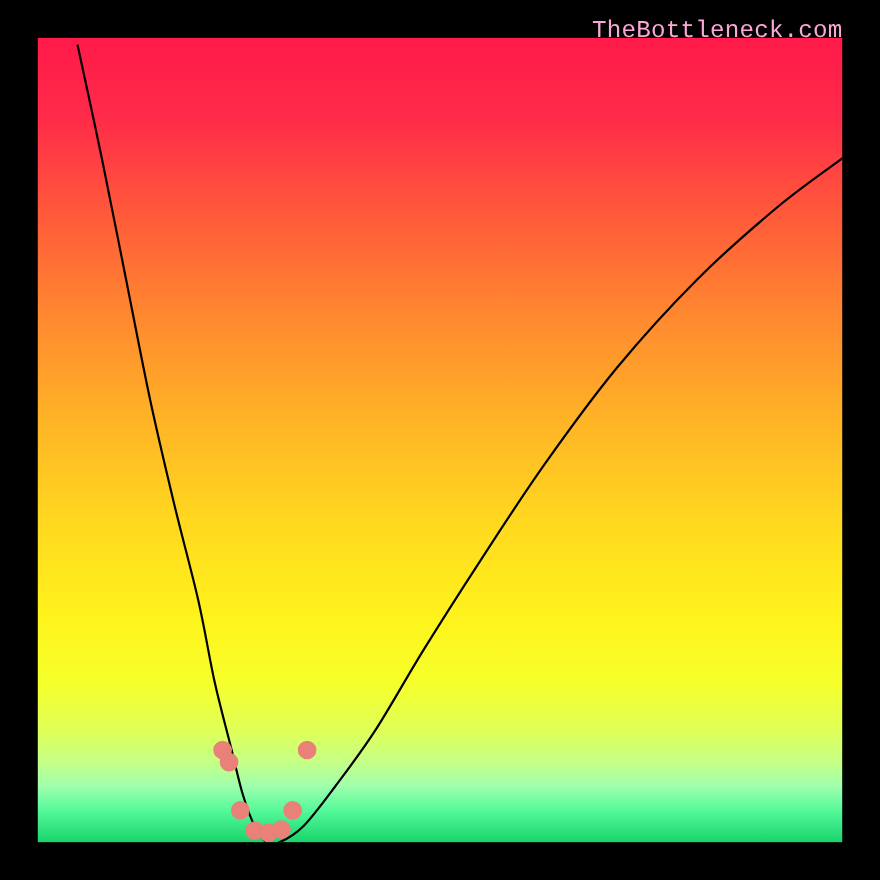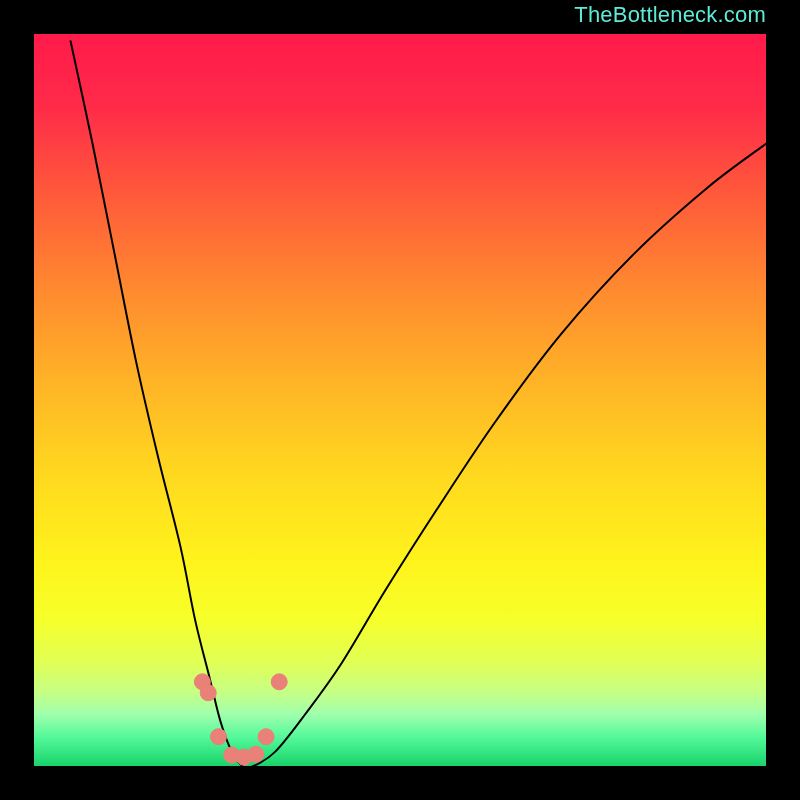--- a/index.html
+++ b/index.html
@@ -33,25 +33,25 @@
   }
   .curve-svg {
     position: absolute;
     left: 0;
     top: 0;
     width: 100%;
     height: 100%;
   }
   .watermark {
     position: absolute;
-    top: 2px;
+    top: 16px;
     right: 34px;
-    font-family: Liberation Sans, sans-serif;
+    font-family: Liberation Mono, monospace;
     font-size: 22px;
-    color: #5eead4;
+    color: #f9a8d4;
     font-weight: 400;
     letter-spacing: 0.2px;
   }
 </style>
 </head>
 <body>
 
 <div class="stage">
 
   <div class="plot-area">

